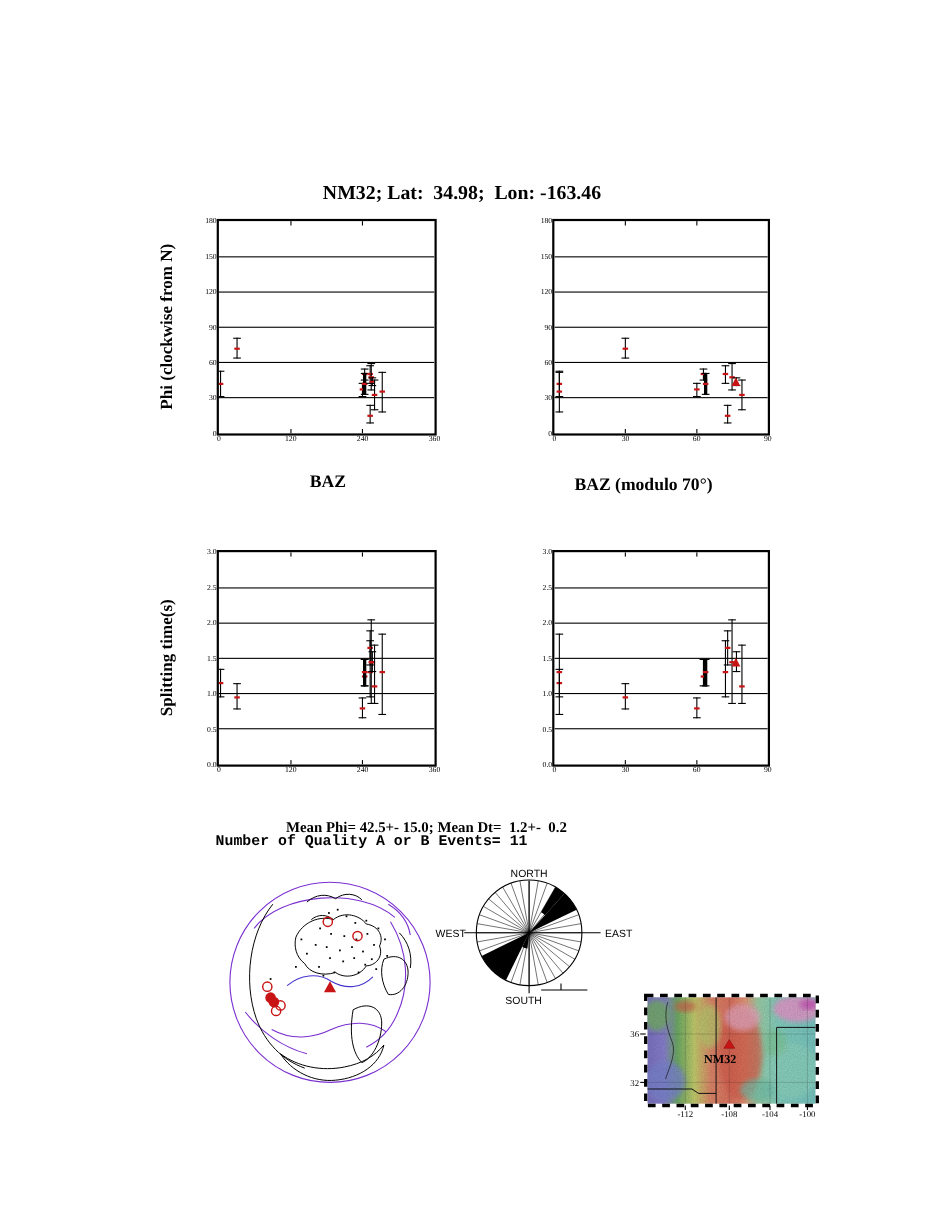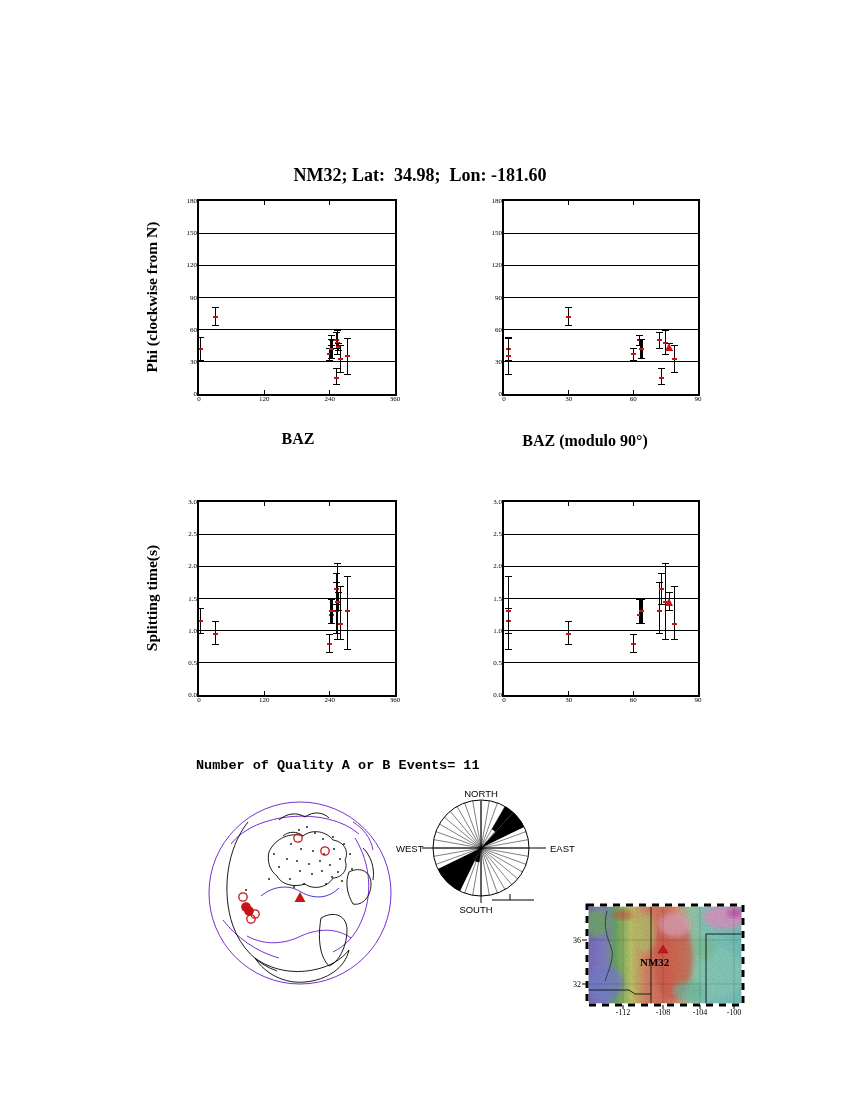--- a/index.html
+++ b/index.html
@@ -30,21 +30,21 @@
   svg{position:absolute;overflow:visible;}
   .rose-label{font-family:"Liberation Sans",sans-serif;font-size:9.5px;fill:#000;}
   .map-tick{font-family:"Liberation Serif",serif;font-size:8px;fill:#000;}
   .map-station{font-family:"Liberation Serif",serif;font-size:11px;font-weight:bold;fill:#000;}
 </style>
 </head>
 <body>
 
 <div class="page">
 
-  <div class="title">NM32; Lat:  34.98;  Lon: -181.60</div>
+  <div class="title">NM32; Lat:  34.98;  Lon: -163.46</div>
 
   <div class="ylabel" style="left:42px;top:288px;">Phi (clockwise from N)</div>
   <div class="ylabel" style="left:42px;top:589px;">Splitting time(s)</div>
 
   <div class="plot" style="left:197px;top:199px;width:200px;height:197px;">
       <div class="pane">
         <div class="grid" style="top: 160.333px;"></div>
         <div class="grid" style="top: 128.167px;"></div>
         <div class="grid" style="top: 96px;"></div>
         <div class="grid" style="top: 63.8333px;"></div>
@@ -397,22 +397,23 @@
       <div class="ytick" style="top: 60.3333px;">2.0</div>
       <div class="ytick" style="top: 28.1667px;">2.5</div>
       <div class="ytick" style="top: -4px;">3.0</div>
       <div class="xtick" style="left: -12px;">0</div>
       <div class="xtick" style="left: 52.6667px;">30</div>
       <div class="xtick" style="left: 117.333px;">60</div>
       <div class="xtick" style="left: 182px;">90</div>
     </div>
 
   <div class="xaxis-label" style="left:238px;top:430px;width:120px;">BAZ</div>
-  <div class="xaxis-label" style="left:470px;top:432px;width:230px;">BAZ (modulo 90°)</div>
-
+  <div class="xaxis-label" style="left:470px;top:432px;width:230px;">BAZ (modulo 70°)</div>
+
+  <div class="summary" style="left:260px;top:744px;">Mean Phi= 42.5+- 15.0; Mean Dt=  1.2+-  0.2</div>
   <div class="summary" style="left:196px;top:758px;font-family:Liberation Mono, monospace;">Number of Quality A or B Events= 11</div>
 
   <svg class="globe" style="left:203px;top:800px;" width="194" height="190" viewBox="0 0 194 190">
     <g fill="none" stroke="#7a2fd0" stroke-width="1">
       <circle cx="97" cy="93" r="91"></circle>
       <path d="M28,44 C52,12 124,6 156,34"></path>
       <path d="M20,120 c14,18 34,32 56,38"></path>
       <path d="M152,38 c16,26 18,58 6,84 c-6,14 -16,24 -28,30"></path>
       <path d="M44,136 c18,10 38,8 54,0 c18,-8 36,-8 50,2"></path>
       <path d="M58,96 c12,-10 28,-12 40,-4 c14,8 28,6 38,-4" stroke="#4433cc"></path>

